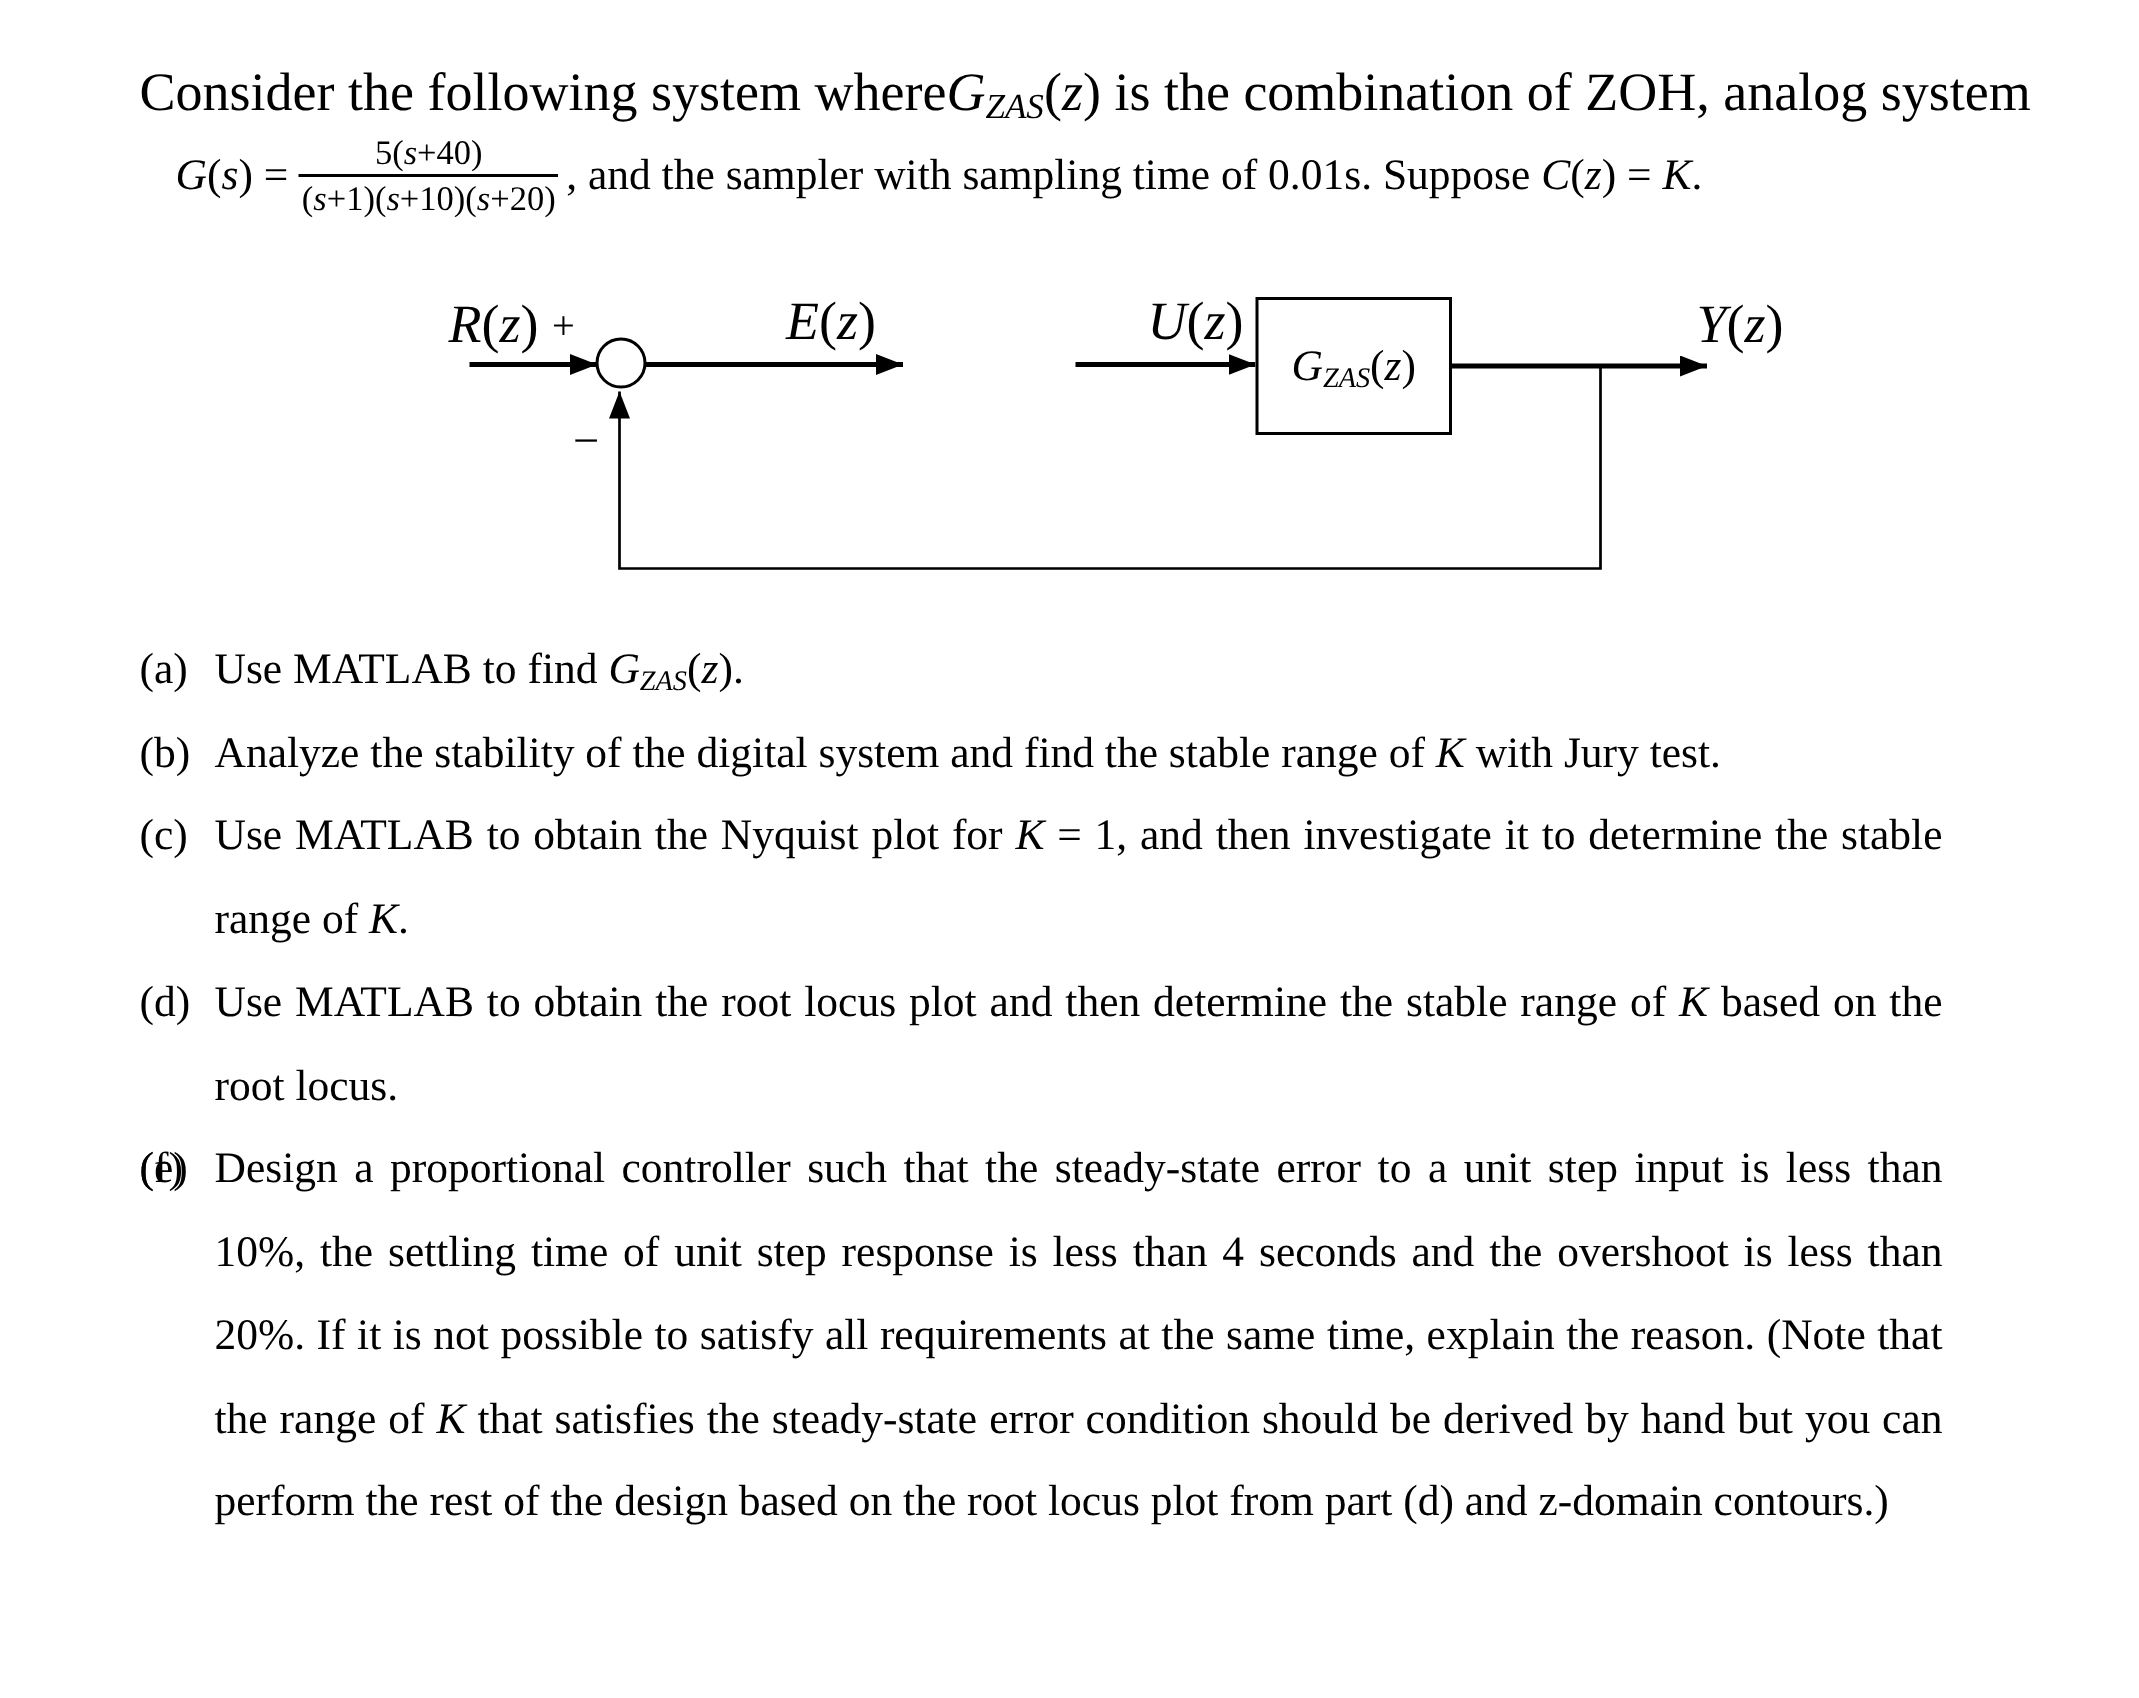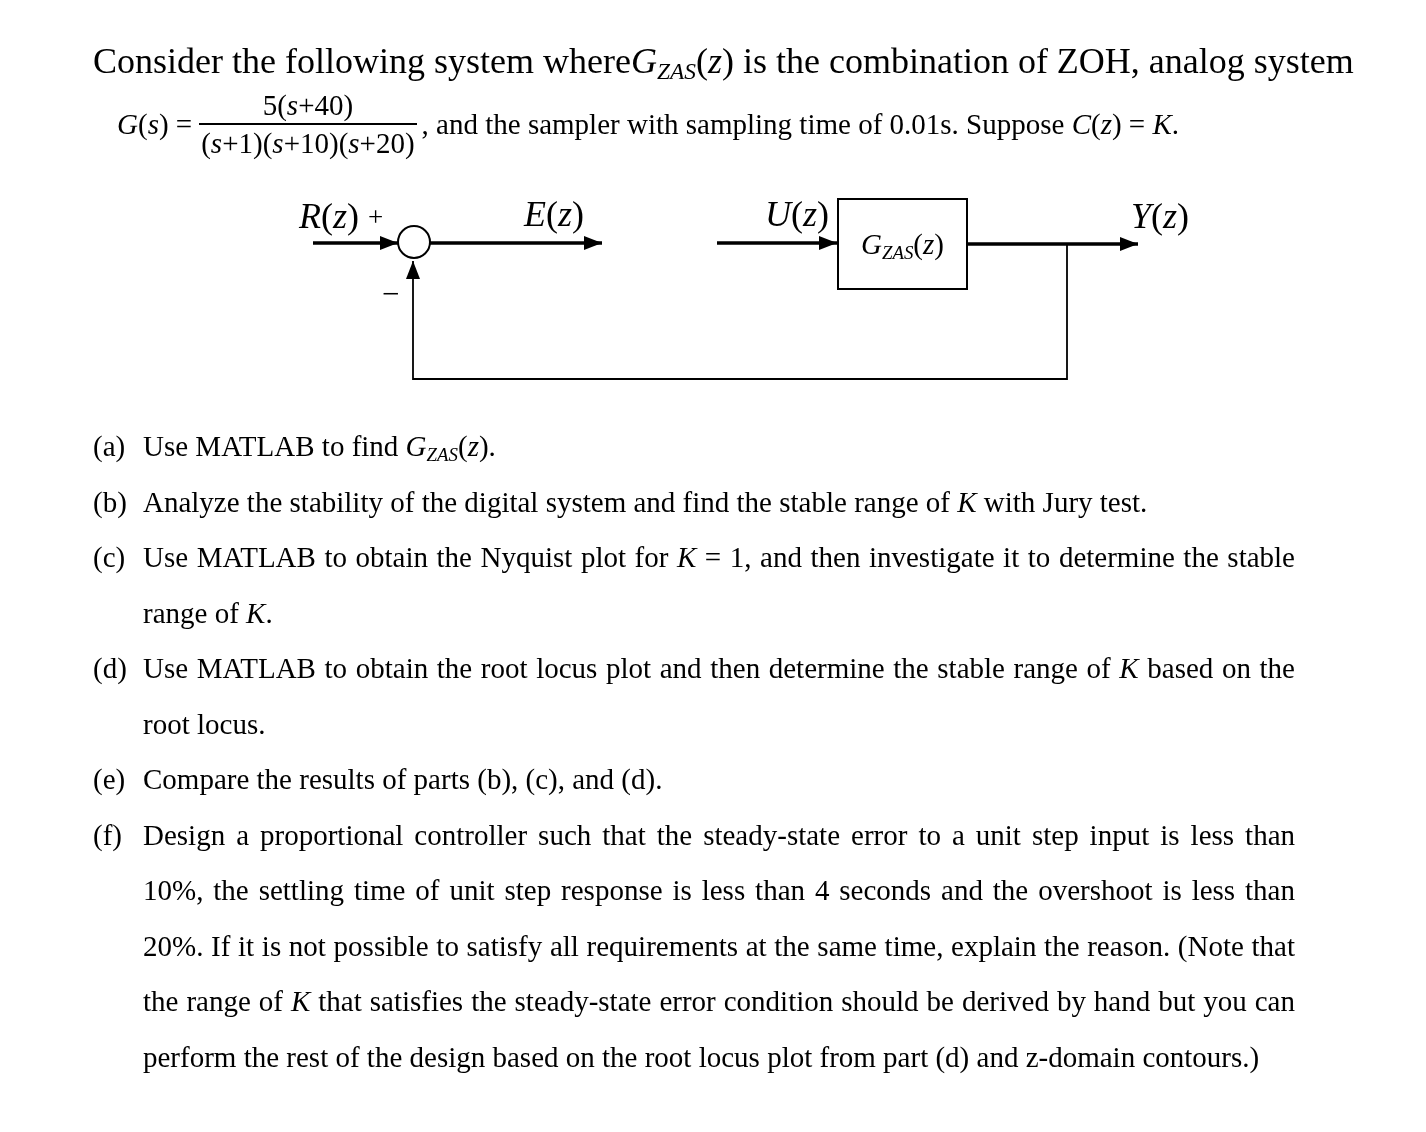--- a/index.html
+++ b/index.html
@@ -18,21 +18,21 @@
     font-size:36px; white-space:nowrap;
     text-align:justify; text-align-last:justify;
   }
   .intro-line1::after { content:""; display:inline-block; width:100%; }
   .intro-line2 {
     position:absolute; left:93px; top:88px;
     display:flex; align-items:center; font-size:29px;
   }
   .frac {
     display:inline-flex; flex-direction:column; align-items:stretch;
-    text-align:center; font-size:29px; line-height:1.18; margin:0 3px;
+    text-align:center; font-size:23px; line-height:1.18; margin:0 3px;
   }
   .frac .num { border-bottom:2.2px solid #000; padding:0 8px 1px; }
   .frac .den { padding:1px 2px 0; }
   .eq-lhs { margin-right:4px;margin-left:24px; }
   .eq-rest { margin-left:2px; }
 
   
   .diagram { position:absolute; left:0; top:0; width:1426px; height:420px; }
   .diagram svg { position:absolute; left:0; top:0; }
   .dlabel { position:absolute; font-size:36px; white-space:nowrap; }
@@ -112,19 +112,18 @@
   <div class="part">
     <span class="marker">(c)</span>
     <span class="part-text">Use MATLAB to obtain the Nyquist plot for <i>K</i> = 1, and then investigate it to determine the stable range of <i>K</i>.</span>
   </div>
   <div class="part">
     <span class="marker">(d)</span>
     <span class="part-text">Use MATLAB to obtain the root locus plot and then determine the stable range of <i>K</i> based on the root locus.</span>
   </div>
   <div class="part">
     <span class="marker">(e)</span>
-    <span class="part-text">Compare the results of parts (b), (c), and (d).</span>
   </div>
   <div class="part">
     <span class="marker">(f)</span>
     <span class="part-text">Design a proportional controller such that the steady-state error to a unit step input is less than 10%, the settling time of unit step response is less than 4 seconds and the overshoot is less than 20%. If it is not possible to satisfy all requirements at the same time, explain the reason. (Note that the range of <i>K</i> that satisfies the steady-state error condition should be derived by hand but you can perform the rest of the design based on the root locus plot from part (d) and z-domain contours.)</span>
   </div>
 </div>
 
 </body></html>

